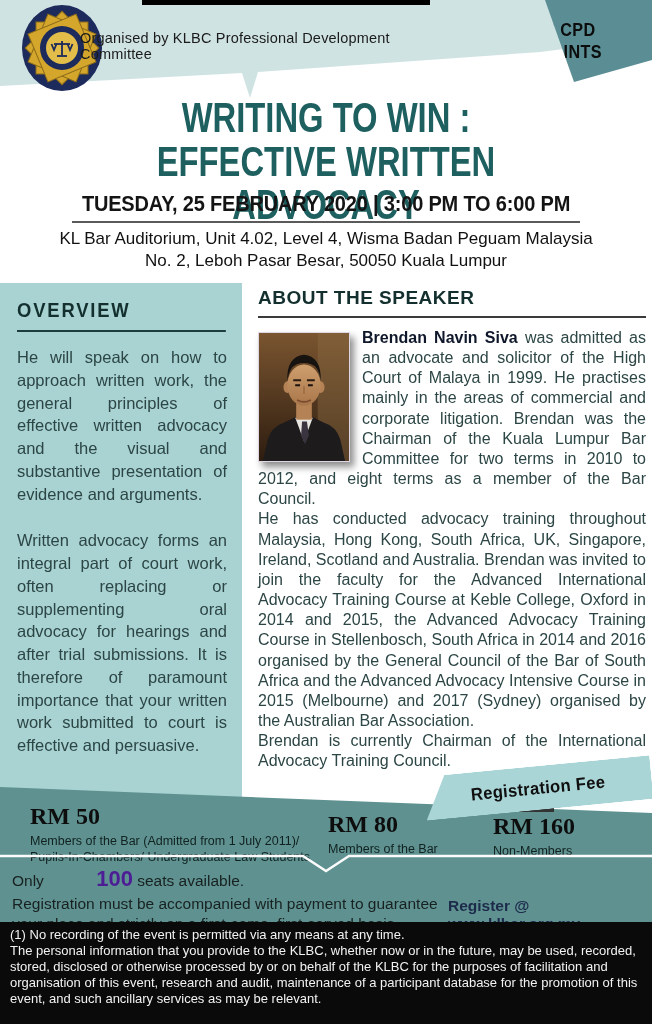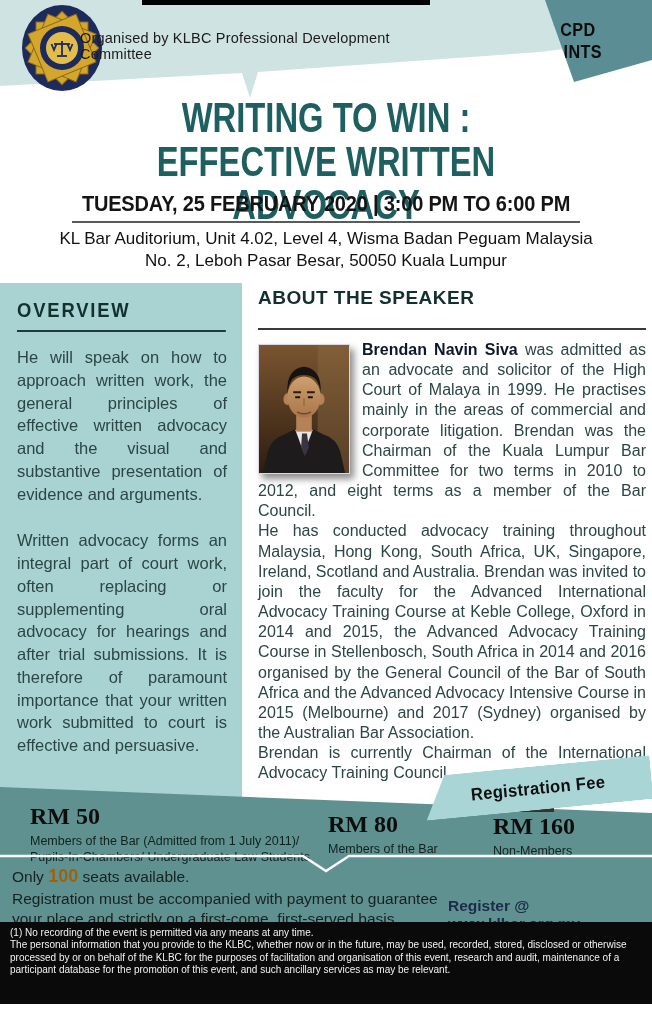--- a/index.html
+++ b/index.html
@@ -30,21 +30,21 @@
   .overview-box { position:absolute; left:0; top:283px; width:242px; height:644px; background:#a9d2d2;
     padding:16px 15px 0 17px; }
   .section-heading { font-size:20px; letter-spacing:2px; color:#13302f; font-weight:bold; }
   .overview-box .section-heading { border-bottom:2px solid #1d3d3c; padding-bottom:8px; transform:scaleX(.92); transform-origin:0 0; width:108%; }
   .overview-box p { margin-top:14px; font-size:16.5px; line-height:1.38; text-align:justify; color:#2c4645; }
   .overview-box p + p { margin-top:24px; }
 
   
   .speaker-col { position:absolute; left:258px; top:287px; width:388px; }
   .speaker-col .section-heading { letter-spacing:.5px; font-size:19px; border-bottom:2px solid #3a3a3a;
-    padding-bottom:19px; margin-bottom:10px; }
+    padding-bottom:7px; margin-bottom:10px; }
   .bio { font-size:16px; line-height:1.26; text-align:justify; color:#2c4645; }
   .photo { float:left; width:92px; height:130px; margin:4px 12px 4px 0; border:1px solid #ded6e2;
     box-shadow:4px 5px 7px rgba(0,0,0,.45); }
   .bio p { margin:0; }
   .speaker-name { font-weight:bold; color:#0f172a; }
 
   
   .fee-band { position:absolute; left:0; top:787px; width:652px; height:136px; background:#5f9191;
     clip-path:polygon(0 0, 652px 26px, 652px 136px, 0 136px); z-index:1; }
   .ribbon-shadow { position:absolute; left:498px; top:790px; width:56px; height:22px; background:#333;
@@ -55,28 +55,28 @@
   .reg-ribbon span { font-size:17.5px; color:#101010; font-weight:bold; letter-spacing:.3px; transform:scaleX(.95); }
   .fee-col { position:absolute; text-align:left; z-index:2; }
   .fee-price { font-family:"Liberation Serif", serif; font-weight:bold; font-size:24px; color:#0d0d0d; }
   .fee-aud { font-size:12.5px; line-height:1.3; color:#10221f; margin-top:3px; }
   .fee-col1 { left:30px; top:803px; width:280px; }
   .fee-col2 { left:328px; top:811px; width:155px; }
   .fee-col3 { left:493px; top:813px; width:155px; }
   .notch-line { position:absolute; left:0; top:853px; width:652px; height:24px; z-index:2; }
   .seats-block { position:absolute; left:12px; top:866px; width:442px; color:#17211f; z-index:2; }
   .seats-line { font-size:15.5px; }
-  .seats-count { font-weight:bold; font-size:18px; color:#a16207; }
+  .seats-count { font-weight:bold; font-size:22px; color:#4c1d95;margin-left:48px; }
   .payment-note { font-size:15.5px; line-height:1.26; margin-top:2px; }
   .register-at { position:absolute; left:448px; top:897px; width:200px; font-size:15.5px; font-weight:bold;
     color:#1c2b4a; z-index:2; }
 
   
-  .footer { position:absolute; left:0; top:922px; width:652px; height:82px; background:#0a0a0a;
-    color:#f2f2f2; padding:5px 10px 0 10px; font-size:10px; line-height:1.24; z-index:4; }
+  .footer { position:absolute; left:0; top:922px; width:652px; height:102px; background:#0a0a0a;
+    color:#f2f2f2; padding:5px 10px 0 10px; font-size:13px; line-height:1.24; z-index:4; }
   .footer p { margin:0; }
 </style>
 </head>
 <body>
 
 <div class="page">
 
   <div class="header-band"></div>
   <div class="top-black-bar"></div>
 

